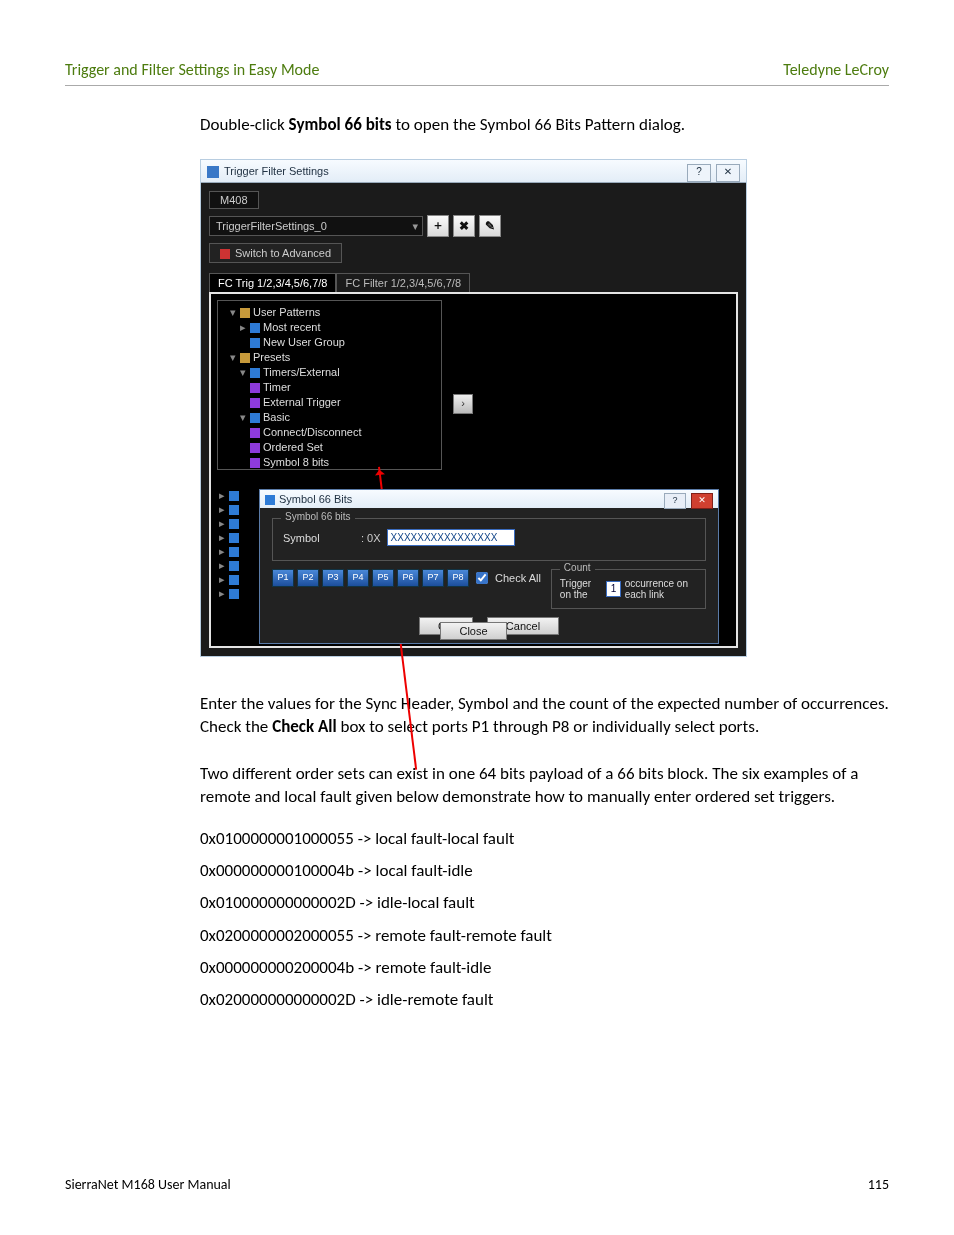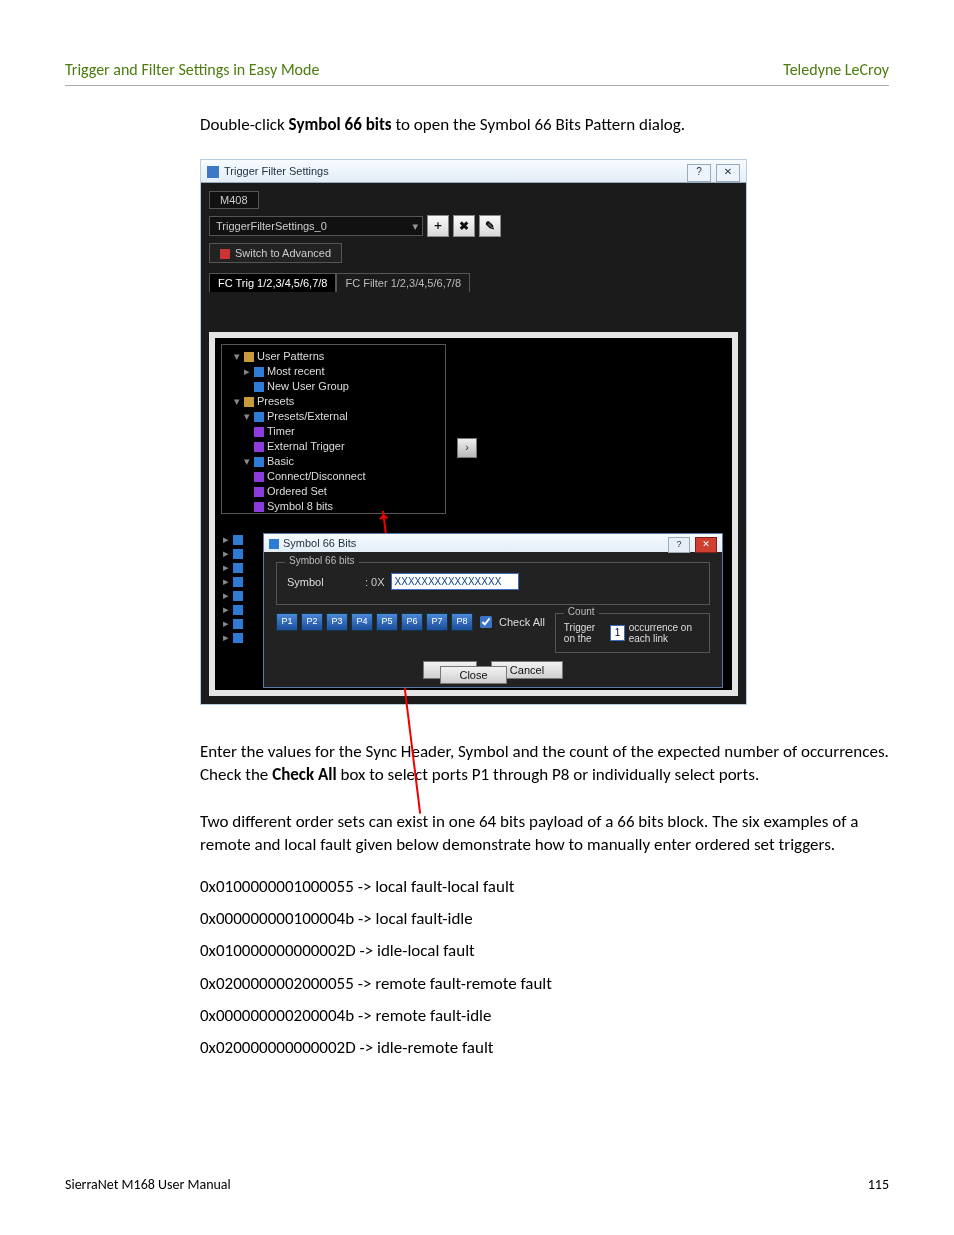--- a/index.html
+++ b/index.html
@@ -15,21 +15,21 @@
   .tab1{display:inline-block;background:#111;border:1px solid #555;padding:2px 10px;color:#ccc;margin-bottom:6px;}
   .row1{display:flex;align-items:center;gap:4px;margin-bottom:6px;}
   .combo{background:#111;border:1px solid #555;height:18px;line-height:18px;padding:0 6px;color:#ccc;width:200px;position:relative;}
   .combo:after{content:"▾";position:absolute;right:4px;top:0;color:#999;}
   .ibtn{width:20px;height:20px;background:linear-gradient(#fafafa,#d9d9d9);border:1px solid #888;color:#111;display:flex;align-items:center;justify-content:center;font-weight:700;font-size:12px;}
   .switch{display:inline-block;background:#222;border:1px solid #555;padding:3px 10px;color:#ccc;margin-bottom:10px;}
   .switch .sic{display:inline-block;width:10px;height:10px;background:#c33;margin-right:5px;vertical-align:middle;}
   .tabs2{display:flex;}
   .tabs2 div{background:#1b1b1b;border:1px solid #555;border-bottom:none;padding:3px 8px;color:#bbb;}
   .tabs2 div.active{background:#000;color:#fff;}
-  .panel{background:#000;border:6px solid #e5e5e5;padding:6px;position:relative;min-height:340px;margin-top:40px;}
+  .panel{background:#000;border:2px solid #e5e5e5;padding:6px;position:relative;min-height:340px;}
   .tree{width:225px;background:#000;border:1px solid #555;height:170px;overflow:hidden;padding:4px 2px;box-sizing:border-box;position:relative;}
   .tree ul{list-style:none;margin:0;padding:0 0 0 10px;}
   .tree li{line-height:15px;white-space:nowrap;}
   .tree .ar{color:#888;display:inline-block;width:10px;}
   .tree .ic{display:inline-block;width:10px;height:10px;vertical-align:middle;margin-right:3px;}
   .ic.fold{background:#c79a3b;}
   .ic.grp{background:#2e7bd6;}
   .ic.leaf{background:#8e3bdc;}
   .expand{position:absolute;left:242px;top:100px;width:18px;height:18px;background:linear-gradient(#eee,#bbb);border:1px solid #777;color:#333;text-align:center;line-height:16px;font-size:11px;}
   .lower{position:absolute;left:8px;top:195px;width:500px;}
@@ -110,21 +110,21 @@
         <div class="tree">
           <ul>
             <li><span class="ar">▾</span><span class="ic fold"></span><span>User Patterns</span>
               <ul>
                 <li><span class="ar">▸</span><span class="ic grp"></span><span>Most recent</span></li>
                 <li><span class="ar"></span><span class="ic grp"></span><span>New User Group</span></li>
               </ul>
             </li>
             <li><span class="ar">▾</span><span class="ic fold"></span><span>Presets</span>
               <ul>
-                <li><span class="ar">▾</span><span class="ic grp"></span><span>Presets/External</span>
+                <li><span class="ar">▾</span><span class="ic grp"></span><span>Timers/External</span>
                   <ul>
                     <li><span class="ic leaf"></span><span>Timer</span></li>
                     <li><span class="ic leaf"></span><span>External Trigger</span></li>
                   </ul>
                 </li>
                 <li><span class="ar">▾</span><span class="ic grp"></span><span>Basic</span>
                   <ul>
                     <li><span class="ic leaf"></span><span>Connect/Disconnect</span></li>
                     <li><span class="ic leaf"></span><span>Ordered Set</span></li>
                     <li><span class="ic leaf"></span><span>Symbol 8 bits</span></li>

